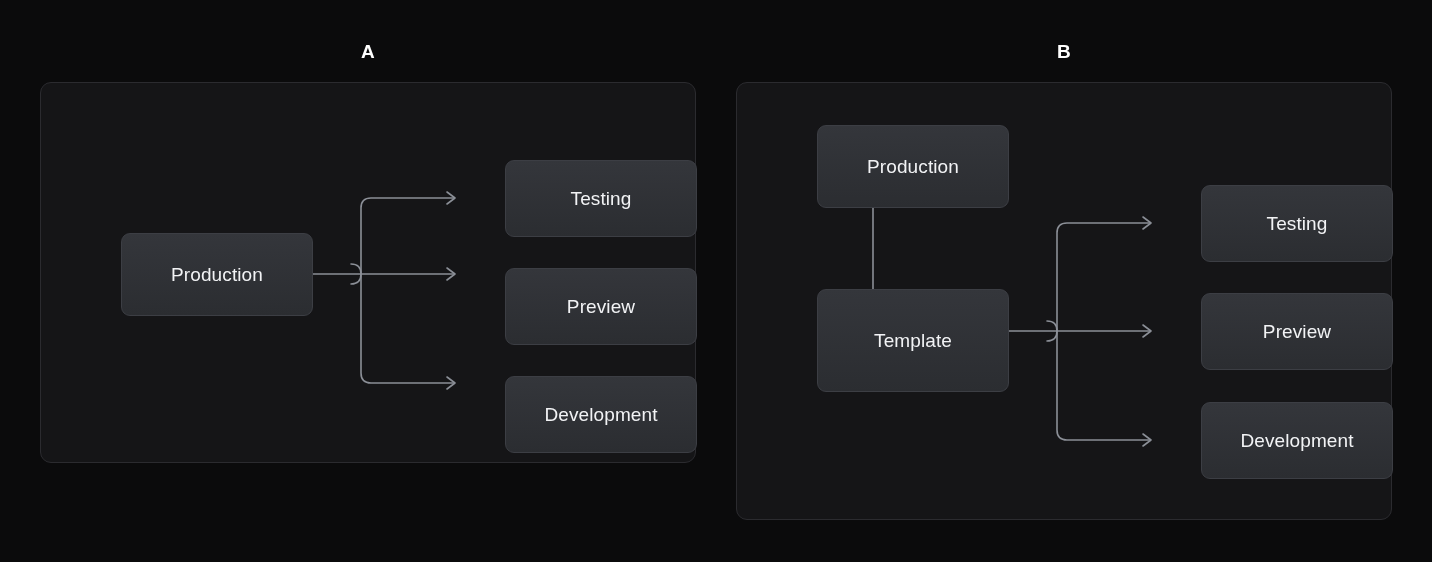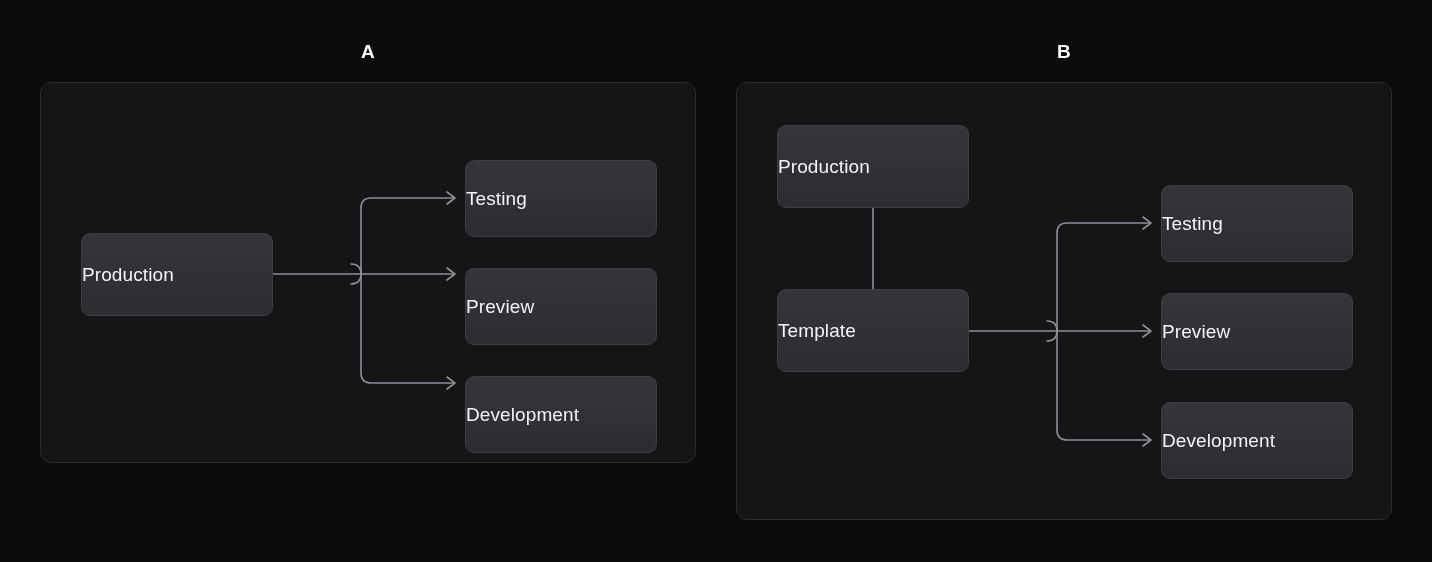--- a/index.html
+++ b/index.html
@@ -50,26 +50,27 @@
 
   
   .node {
     position: absolute;
     box-sizing: border-box;
     border-radius: 9px;
     background: linear-gradient(180deg, #34363b 0%, #2b2d31 100%);
     border: 1px solid #3c3e44;
     display: flex;
     align-items: center;
-    justify-content: flex-start;
+    justify-content: center;
     color: #f2f3f5;
     font-size: 19px;
     font-weight: 400;
     letter-spacing: 0.1px;
     white-space: nowrap;
+    margin-left: 40px;
   }
 
   
   .wires {
     position: absolute;
     left: 0;
     top: 0;
     overflow: visible;
     pointer-events: none;
   }
@@ -158,21 +159,21 @@
 
         <path class="arrowhead" d="M 406 134 L 414 140 L 406 146"></path>
         <path class="arrowhead" d="M 406 242 L 414 248 L 406 254"></path>
         <path class="arrowhead" d="M 406 351 L 414 357 L 406 363"></path>
       </svg>
 
       <div class="node" style="left:40px; top:42px; width:192px; height:83px;">
         <span>Production</span>
       </div>
 
-      <div class="node" style="left:40px; top:206px; width:192px; height:83px;">
+      <div class="node" style="left:40px; top:206px; width:192px; height:103px;">
         <span>Template</span>
       </div>
 
       <div class="node" style="left:424px; top:102px; width:192px; height:77px;">
         <span>Testing</span>
       </div>
 
       <div class="node" style="left:424px; top:210px; width:192px; height:77px;">
         <span>Preview</span>
       </div>

